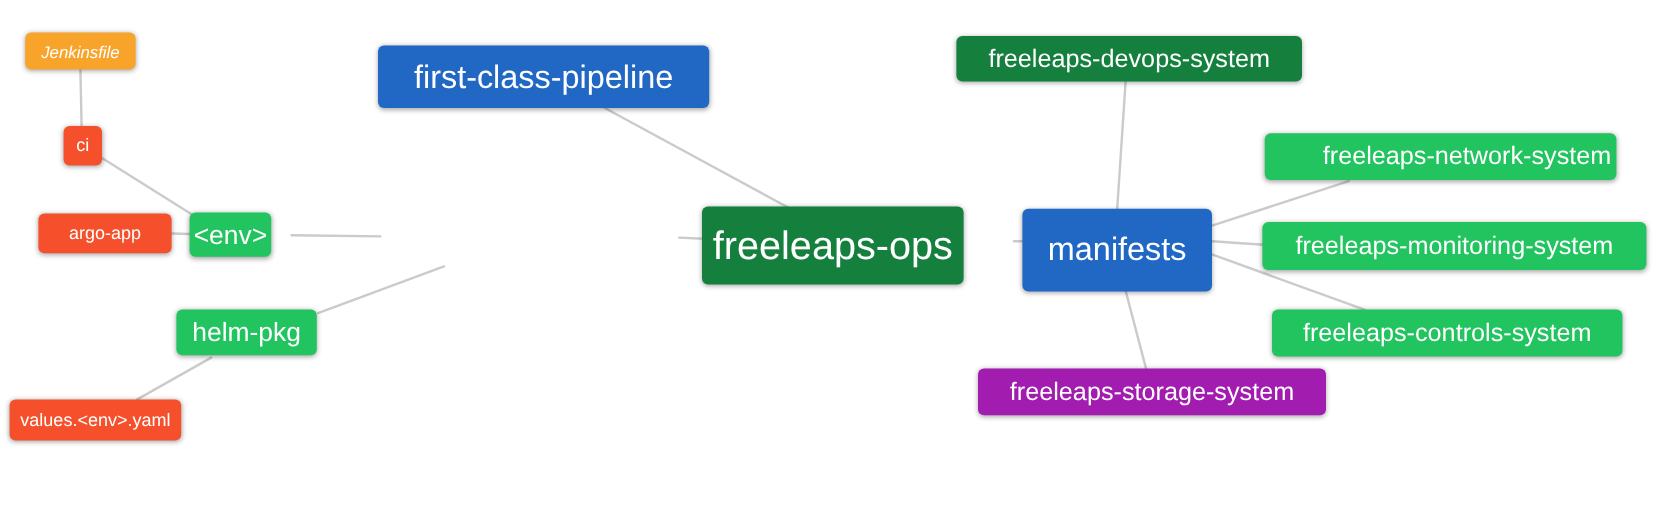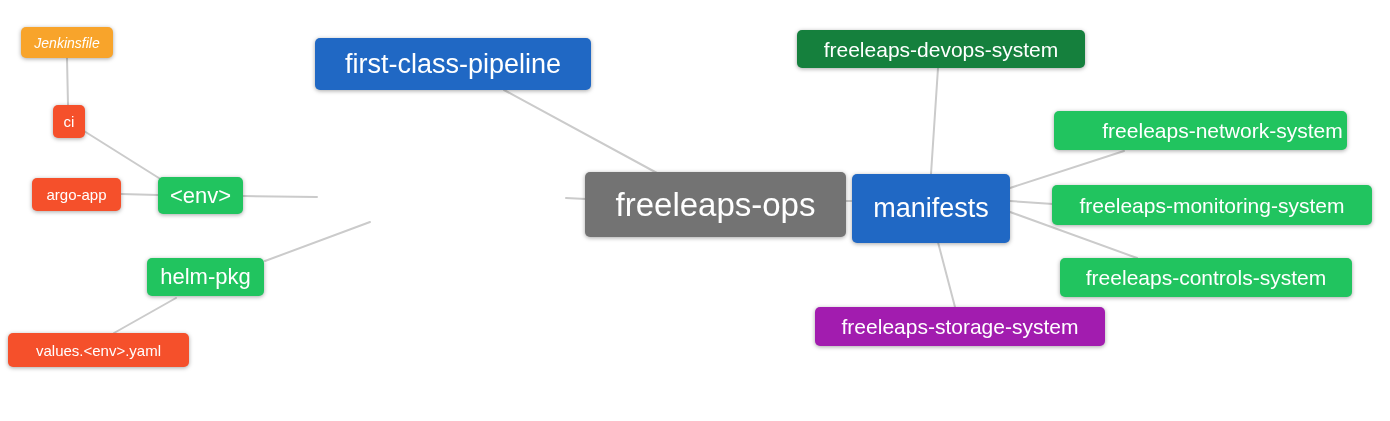--- a/index.html
+++ b/index.html
@@ -54,25 +54,25 @@
       <line x1="845" y1="201" x2="853" y2="201" stroke="#cbcbcb" stroke-width="2" stroke-linecap="round"></line>
       <line x1="931" y1="174" x2="938" y2="68" stroke="#cbcbcb" stroke-width="2" stroke-linecap="round"></line>
       <line x1="1010" y1="188" x2="1124" y2="151" stroke="#cbcbcb" stroke-width="2" stroke-linecap="round"></line>
       <line x1="1010" y1="201" x2="1053" y2="204" stroke="#cbcbcb" stroke-width="2" stroke-linecap="round"></line>
       <line x1="1010" y1="212" x2="1137" y2="258" stroke="#cbcbcb" stroke-width="2" stroke-linecap="round"></line>
       <line x1="934" y1="227" x2="955" y2="307" stroke="#cbcbcb" stroke-width="2" stroke-linecap="round"></line>
     </svg>
 
 <div class="node" style="left: 21px; top: 27px; width: 92px; height: 31px; font-size: 14px; background: rgb(248, 164, 43); color: rgb(255, 255, 255); font-style: italic;">Jenkinsfile</div>
     <div class="node" style="left: 53px; top: 105px; width: 32px; height: 33px; font-size: 15px; background: rgb(245, 80, 43); color: rgb(255, 255, 255);">ci</div>
-    <div class="node" style="left: 32px; top: 178px; width: 89px; height: 33px; font-size: 15px; background: rgb(245, 80, 43); color: rgb(255, 255, 255);">argo-app</div>
-    <div class="node" style="left: 158px; top: 177px; width: 85px; height: 37px; font-size: 22px; background: rgb(33, 196, 95); color: rgb(255, 255, 255);">&lt;env&gt;</div>
+    <div class="node" style="left: 32px; top: 178px; width: 111px; height: 33px; font-size: 15px; background: rgb(245, 80, 43); color: rgb(255, 255, 255);">argo-app</div>
+    <div class="node" style="left: 158px; top: 177px; width: 68px; height: 37px; font-size: 22px; background: rgb(33, 196, 95); color: rgb(255, 255, 255);">&lt;env&gt;</div>
     <div class="node" style="left: 147px; top: 258px; width: 117px; height: 38px; font-size: 22px; background: rgb(33, 196, 95); color: rgb(255, 255, 255);">helm-pkg</div>
-    <div class="node" style="left: 8px; top: 333px; width: 181px; height: 34px; font-size: 15px; background: rgb(245, 80, 43); color: rgb(255, 255, 255);">values.&lt;env&gt;.yaml</div>
+    <div class="node" style="left: 8px; top: 333px; width: 143px; height: 34px; font-size: 15px; background: rgb(245, 80, 43); color: rgb(255, 255, 255);">values.&lt;env&gt;.yaml</div>
     <div class="node" style="left: 315px; top: 38px; width: 276px; height: 52px; font-size: 27px; background: rgb(32, 104, 196); color: rgb(255, 255, 255);">first-class-pipeline</div>
-    <div class="node" style="left: 585px; top: 172px; width: 261px; height: 65px; font-size: 33px; background: #737373; color: rgb(255, 255, 255);">freeleaps-ops</div>
+    <div class="node" style="left: 585px; top: 172px; width: 218px; height: 65px; font-size: 33px; background: #15803d; color: rgb(255, 255, 255);">freeleaps-ops</div>
     <div class="node" style="left: 852px; top: 174px; width: 158px; height: 69px; font-size: 27px; background: rgb(32, 104, 196); color: rgb(255, 255, 255);">manifests</div>
     <div class="node" style="left: 797px; top: 30px; width: 288px; height: 38px; font-size: 21px; background: #15803d; color: rgb(255, 255, 255);">freeleaps-devops-system</div>
     <div class="node" style="left: 1054px; top: 111px; width: 293px; height: 39px; font-size: 21px; background: rgb(33, 196, 95); color: rgb(255, 255, 255); padding-left: 44px;">freeleaps-network-system</div>
     <div class="node" style="left: 1052px; top: 185px; width: 320px; height: 40px; font-size: 21px; background: rgb(33, 196, 95); color: rgb(255, 255, 255);">freeleaps-monitoring-system</div>
     <div class="node" style="left: 1060px; top: 258px; width: 292px; height: 39px; font-size: 21px; background: rgb(33, 196, 95); color: rgb(255, 255, 255);">freeleaps-controls-system</div>
     <div class="node" style="left: 815px; top: 307px; width: 290px; height: 39px; font-size: 21px; background: #a21caf; color: rgb(255, 255, 255);">freeleaps-storage-system</div>
   </div>
 
 </body></html>

